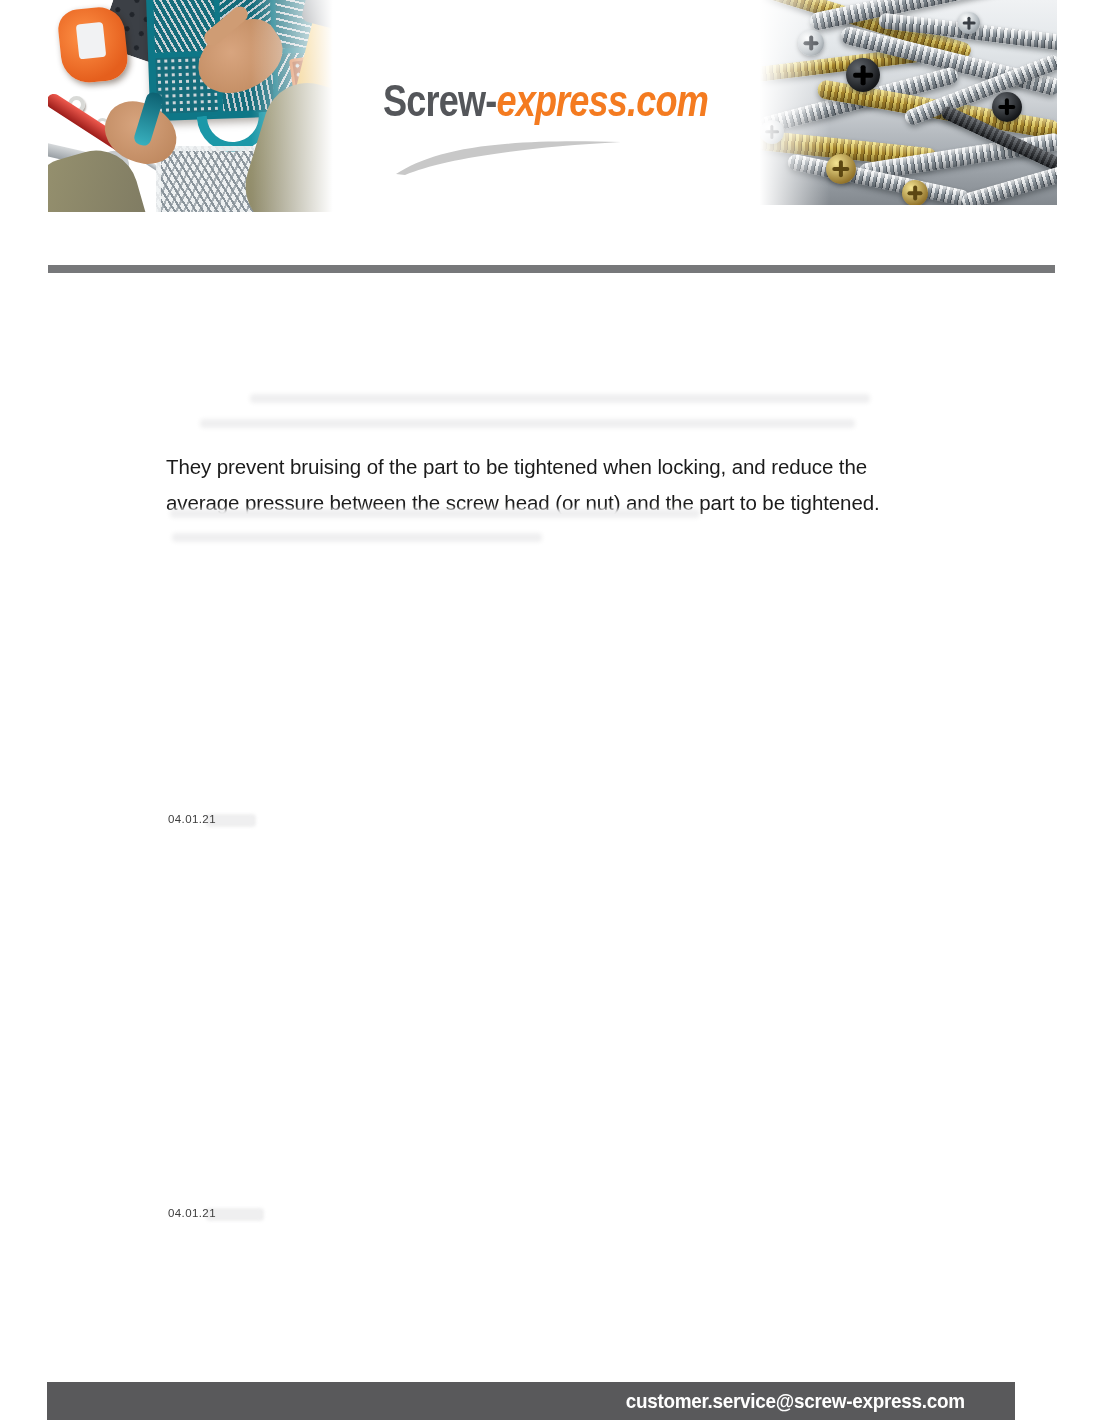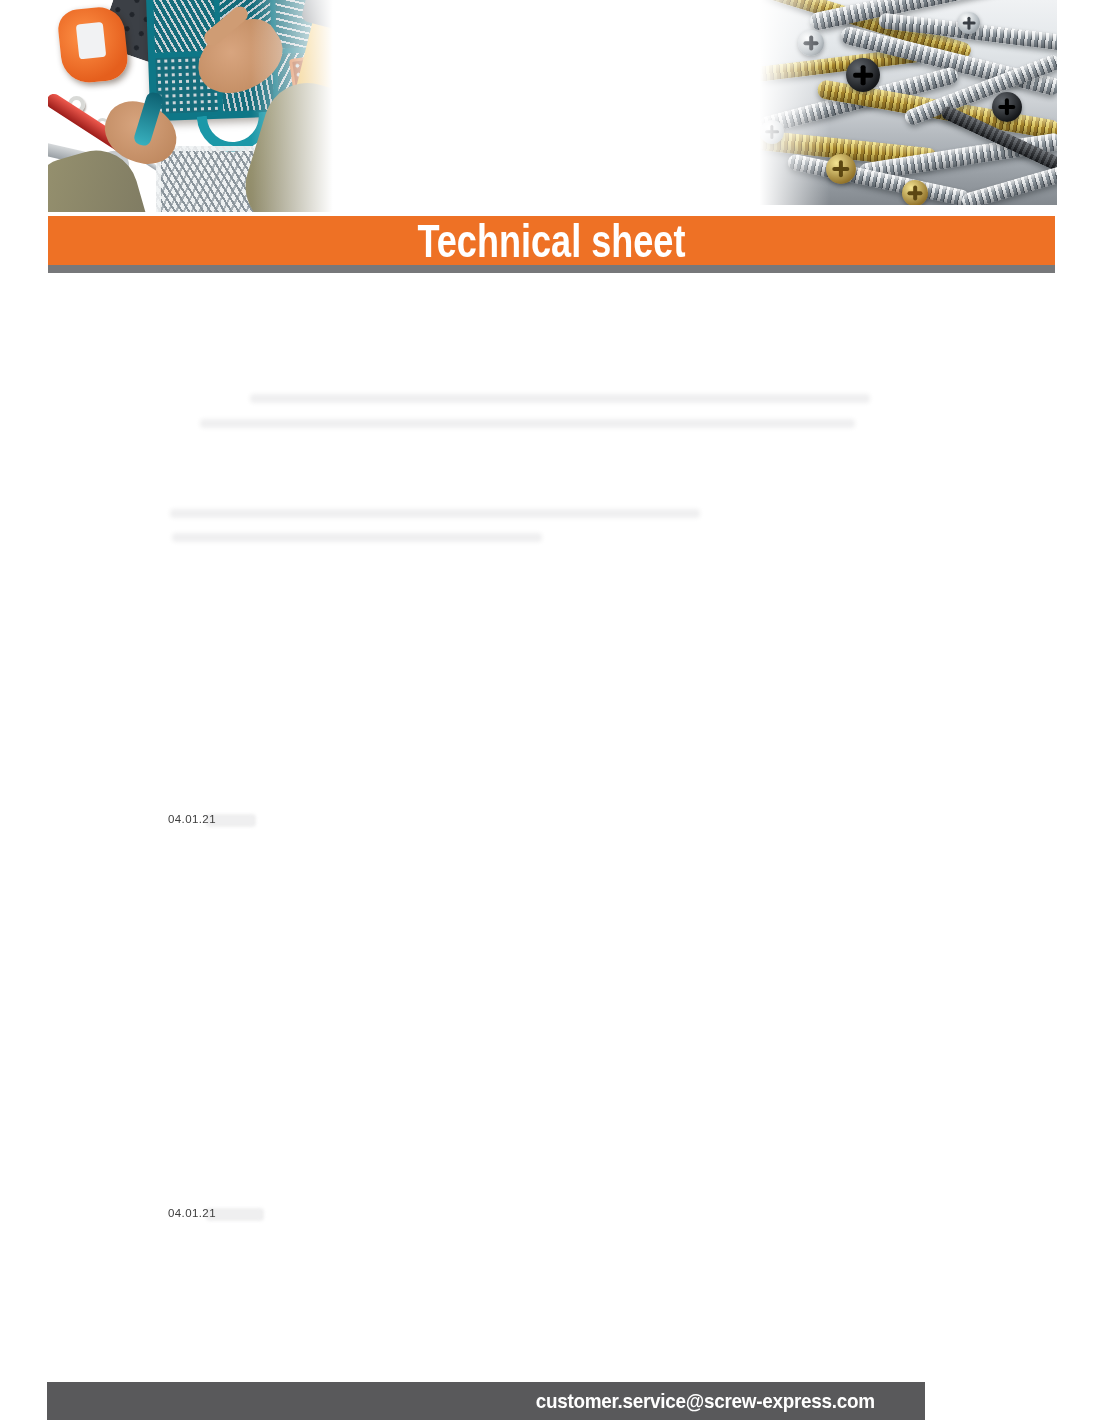--- a/index.html
+++ b/index.html
@@ -154,21 +154,21 @@
   .g3 { left:170px; top:509px; width:530px; height:9px; }
   .g4 { left:172px; top:533px; width:370px; height:9px; }
   .g5 { left:206px; top:814px;  width:50px; height:13px; filter:blur(1.5px); }
   .g6 { left:206px; top:1208px; width:58px; height:13px; filter:blur(1.5px); }
 
   .rev-date { position:absolute; font-size:11.5px; color:#3d3d3d; letter-spacing:.4px; }
   .d1 { left:168px; top:813px; }
   .d2 { left:168px; top:1207px; }
 
   
-  .footer { position:absolute; left:47px; top:1382px; width:878px; height:38px;
+  .footer { position:absolute; left:47px; top:1382px; width:968px; height:38px;
     background:#59595b; text-align:right; padding-right:50px; }
   .footer-email { display:inline-block; color:#ffffff; font-weight:bold; font-size:21px;
     line-height:38px; transform:scaleX(.9); transform-origin:right; white-space:nowrap;
     letter-spacing:-.3px; }
 </style>
 </head>
 <body>
 
 <div class="page">
 
@@ -220,26 +220,30 @@
     <div class="shead h1"></div>
     <div class="shead h2"></div>
     <div class="shead black h3"></div>
     <div class="shead black h4"></div>
     <div class="shead gold h5"></div>
     <div class="shead gold h6"></div>
     <div class="shead h7"></div>
     <div class="fade-left"></div>
   </div>
 
-
-  <div class="banner">
-    <span class="banner-title">Technical sheet</span>
-  </div>
+  <div class="logo">
+    <span class="logo-line"><span class="logo-gray">Screw-</span><span class="logo-orange">express.com</span></span>
+    <svg class="swoosh" viewBox="0 0 235 42">
+      <path d="M5,40 C42,16 102,4 230,8 C122,14 50,26 14,41 Z" fill="#c8c8c8"></path>
+    </svg>
+  </div>
+
   <div class="banner-shadow"></div>
 
+  <p class="para para-2">They prevent bruising of the part to be tightened when locking, and reduce the average pressure between the screw head (or nut) and the part to be tightened.</p>
 
   <div class="ghost g1"></div>
   <div class="ghost g2"></div>
   <div class="ghost g3"></div>
   <div class="ghost g4"></div>
   <div class="ghost g5"></div>
   <div class="ghost g6"></div>
 
   <span class="rev-date d1">04.01.21</span>
   <span class="rev-date d2">04.01.21</span>

